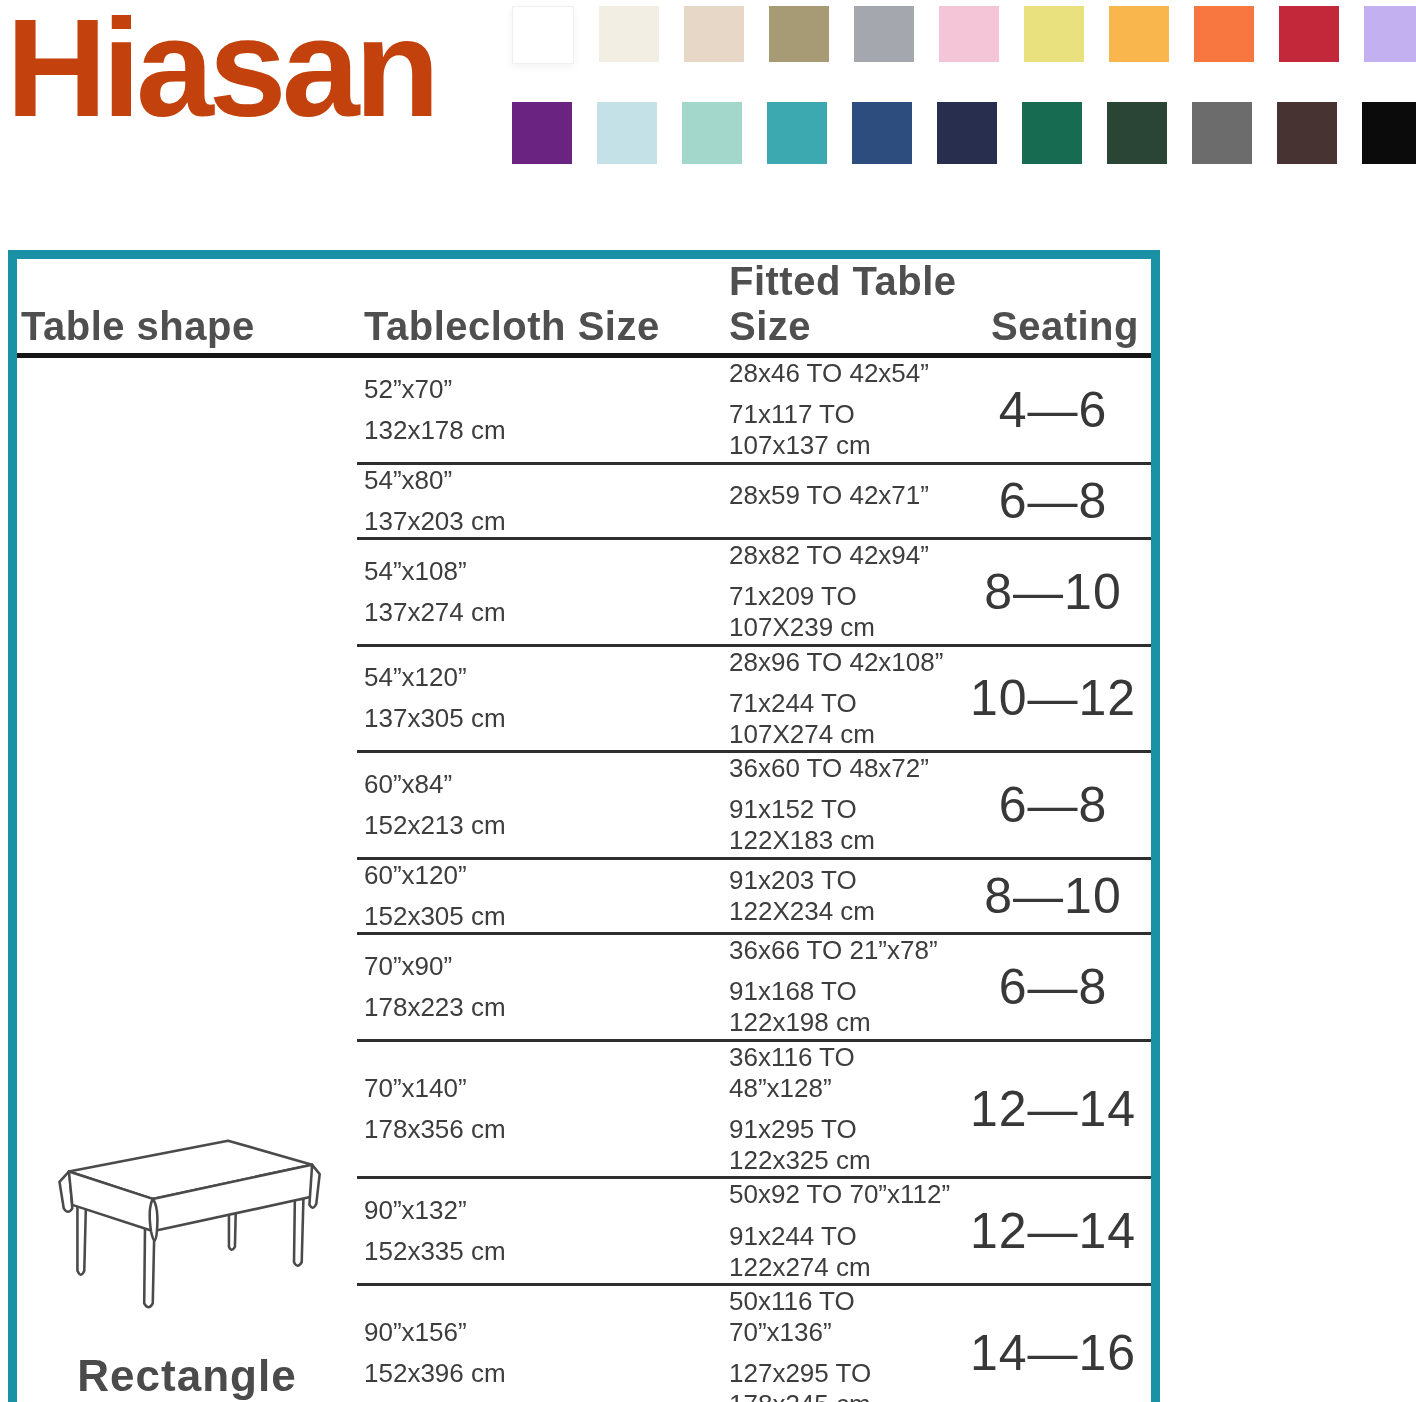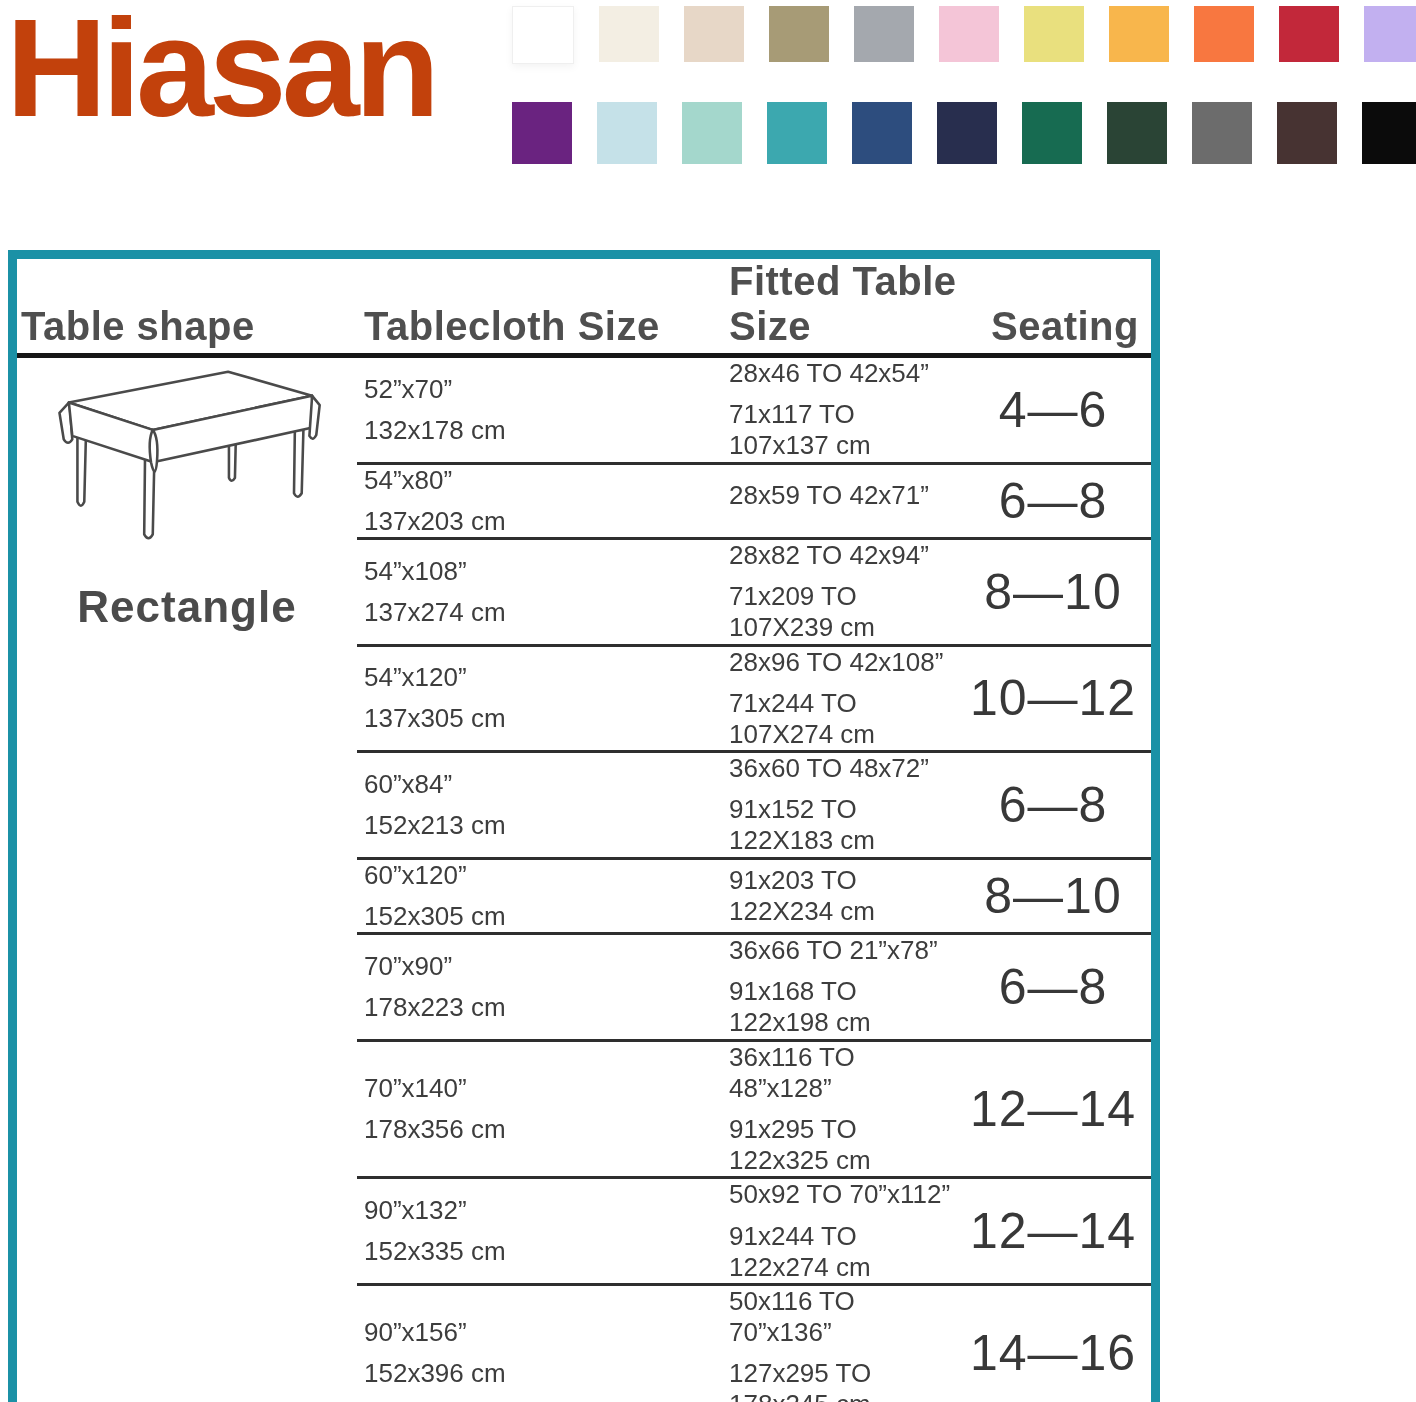--- a/index.html
+++ b/index.html
@@ -46,21 +46,21 @@
     color:#4f4f4f;font-weight:bold;font-size:40px;letter-spacing:0.5px;
   }
   .chart-header .h-shape{padding-left:4px;}
   .chart-header .h-tc{padding-left:7px;}
   .chart-header .h-ft{padding-left:7px;}
   .chart-header .h-seat{text-align:right;padding-right:12px;}
 
   .chart-body{display:flex;height:1043px;}
   .shape-col{
     width:340px;flex:0 0 340px;
-    display:flex;flex-direction:column;align-items:center;justify-content:flex-start;
+    display:flex;flex-direction:column;align-items:center;justify-content:flex-end;
   }
   .shape-col svg{width:300px;height:214px;display:block;}
   .shape-label{
     margin-top:10px;
     font-size:44px;font-weight:bold;color:#4b4b4b;letter-spacing:1px;
   }
 
   .rows{flex:1;display:flex;flex-direction:column;}
   .row{
     flex:1;

